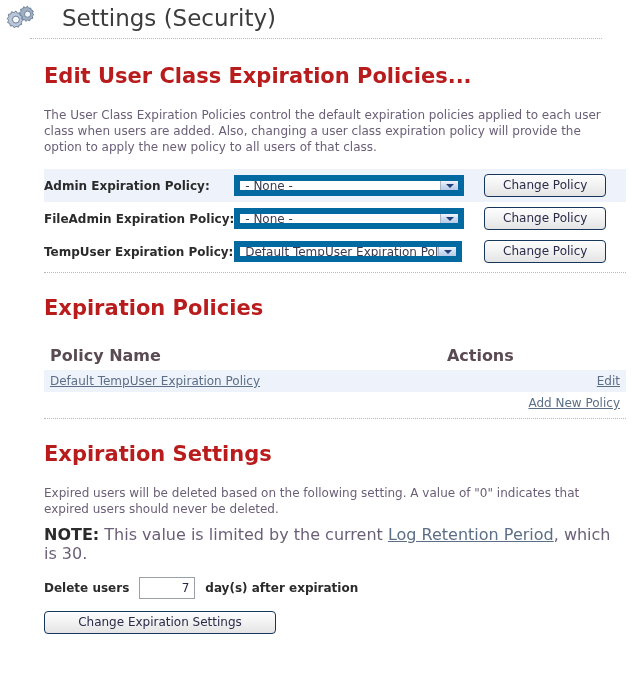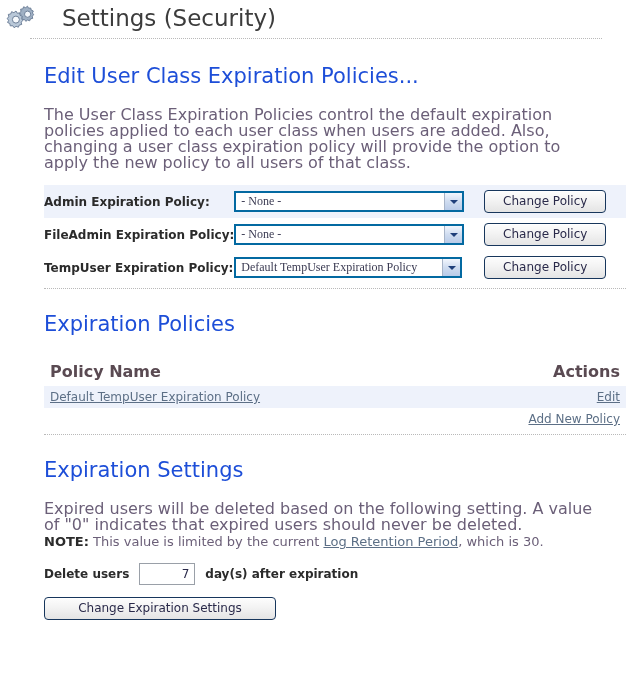--- a/index.html
+++ b/index.html
@@ -50,41 +50,41 @@
   .divider.full {
     margin-left: 44px;
     margin-right: 6px;
   }
 
   
   .section {
     padding: 0 6px 0 44px;
   }
   h2.section-title {
-    color: #1d4ed8;
+    color: #b91c1c;
     font-size: 21px;
-    font-weight: normal;
+    font-weight: bold;
     margin: 24px 0 0 0;
     line-height: 26px;
   }
   h2.section-title.sub {
     margin-top: 22px;
   }
   p.desc {
     color: #6b5f78;
-    font-size: 16px;
+    font-size: 12px;
     line-height: 16px;
     margin: 18px 0 0 0;
     max-width: 560px;
   }
   p.desc.tight { }
   .note-line {
     color: #6b5f78;
-    font-size: 13px;
-    margin: 1px 0 0 0;
+    font-size: 16px;
+    margin: 8px 0 0 0;
   }
   .note-label {
     color: #2b2b2b;
     font-weight: bold;
   }
   a.inline-link {
     color: #5c6f86;
     text-decoration: underline;
   }
 
@@ -107,28 +107,27 @@
     padding-left: 6px;
     width: 190px;
   }
   td.form-field { width: 250px; }
   td.form-action { text-align: left; padding-left: 14px; }
 
   
   .select {
     display: inline-flex;
     align-items: stretch;
-    border: 2px solid #0369a1;
+    border: 6px solid #0369a1;
     background: #ffffff;
     height: 21px;
     box-sizing: border-box;
     font-size: 12px;
     color: #3a3a52;
     vertical-align: middle;
-    font-family: Liberation Serif, serif;
   }
   .select.wide { width: 230px; }
   .select.fit { width: 228px; }
   .select-text {
     flex: 1 1 auto;
     display: flex;
     align-items: center;
     padding: 0 4px 0 5px;
     white-space: nowrap;
     overflow: hidden;
@@ -175,21 +174,21 @@
     margin-top: 22px;
     font-size: 12px;
   }
   table.policies th {
     text-align: left;
     font-weight: bold;
     color: #5a4a52;
     padding: 3px 6px 5px 6px;
     font-size: 16px;
   }
-  table.policies th.right { text-align: right; }
+  table.policies th.right { text-align: left; }
   table.policies tr.data-row { background: #eef2fb; }
   table.policies td {
     padding: 4px 6px;
     color: #5c6f86;
   }
   table.policies td.right { text-align: right; }
   table.policies tr.footer-row td {
     background: #ffffff;
   }
   a.tbl-link {

